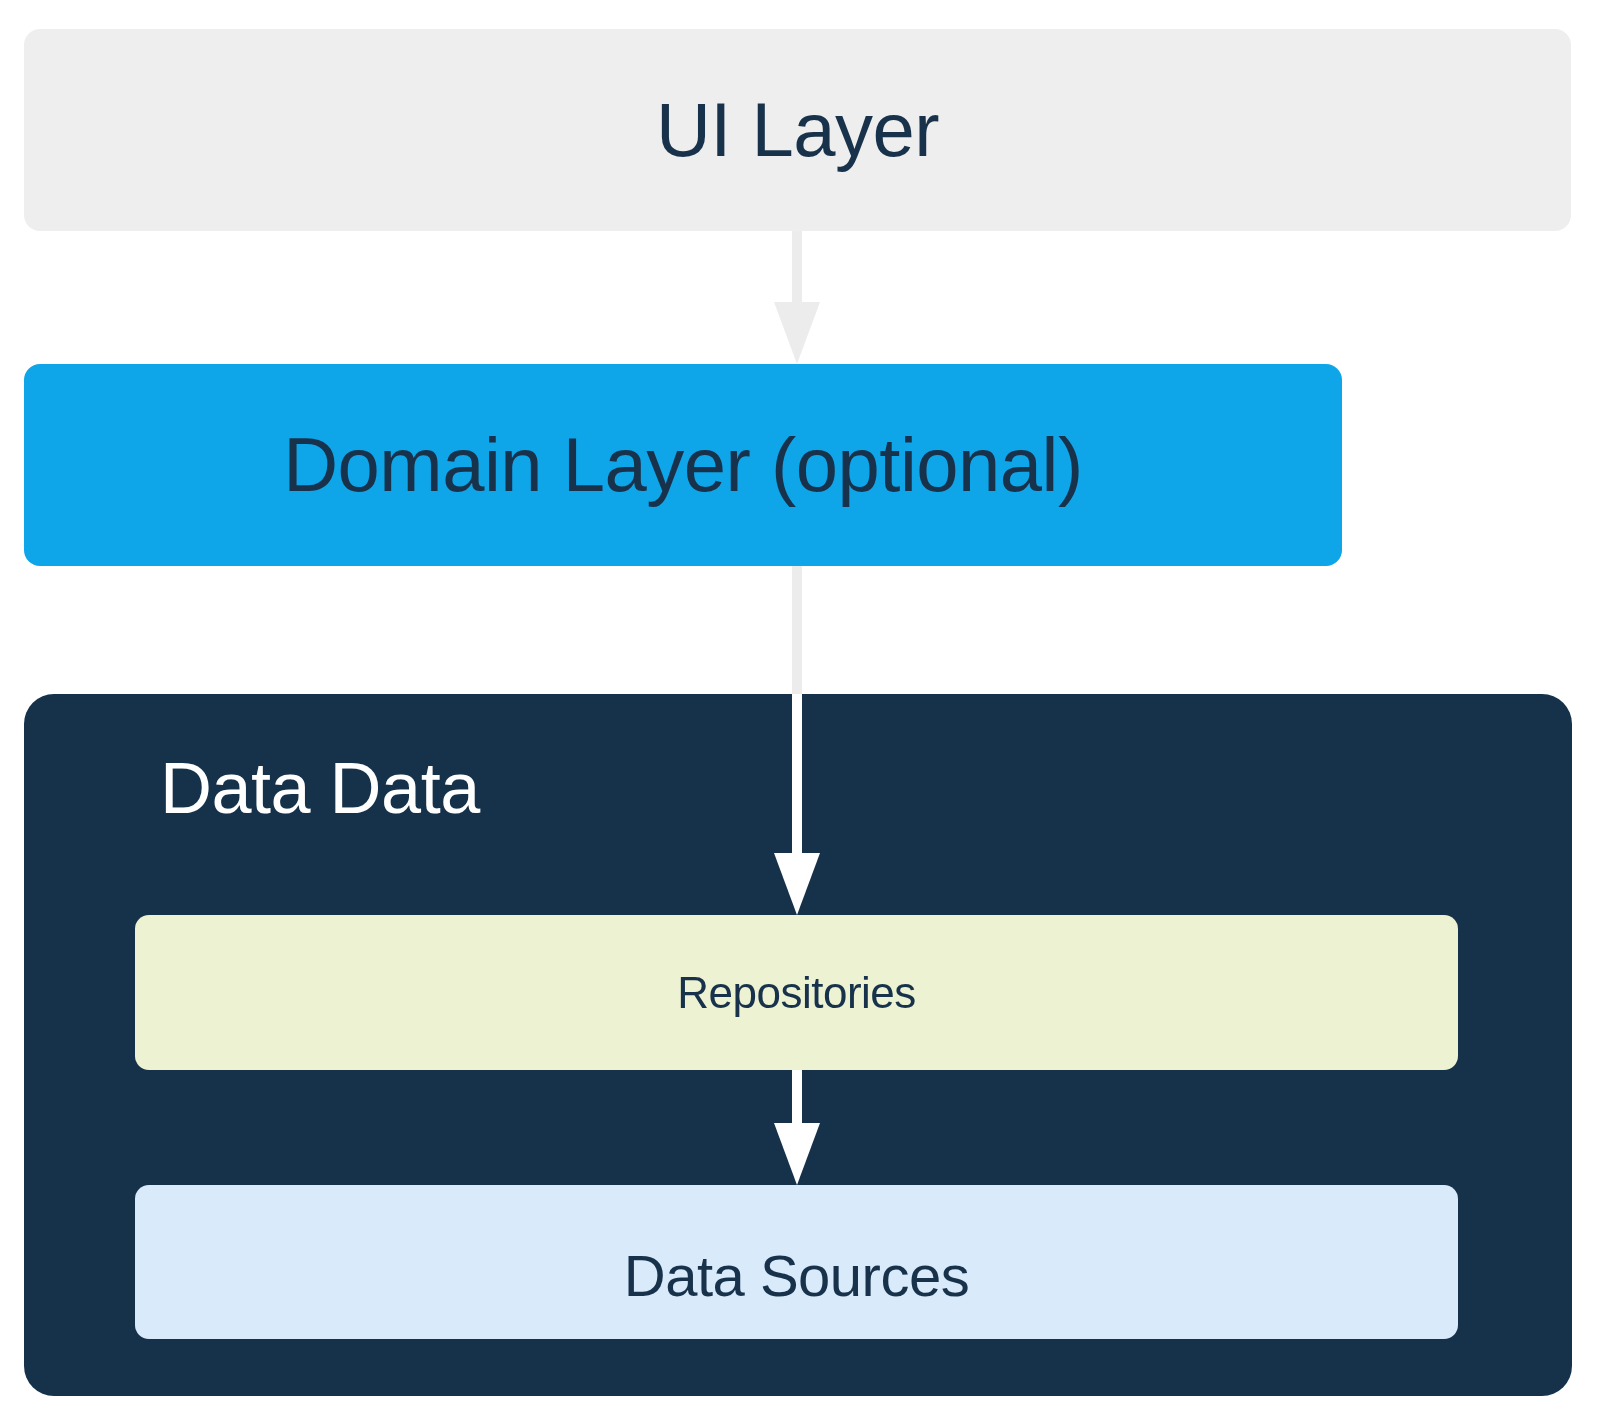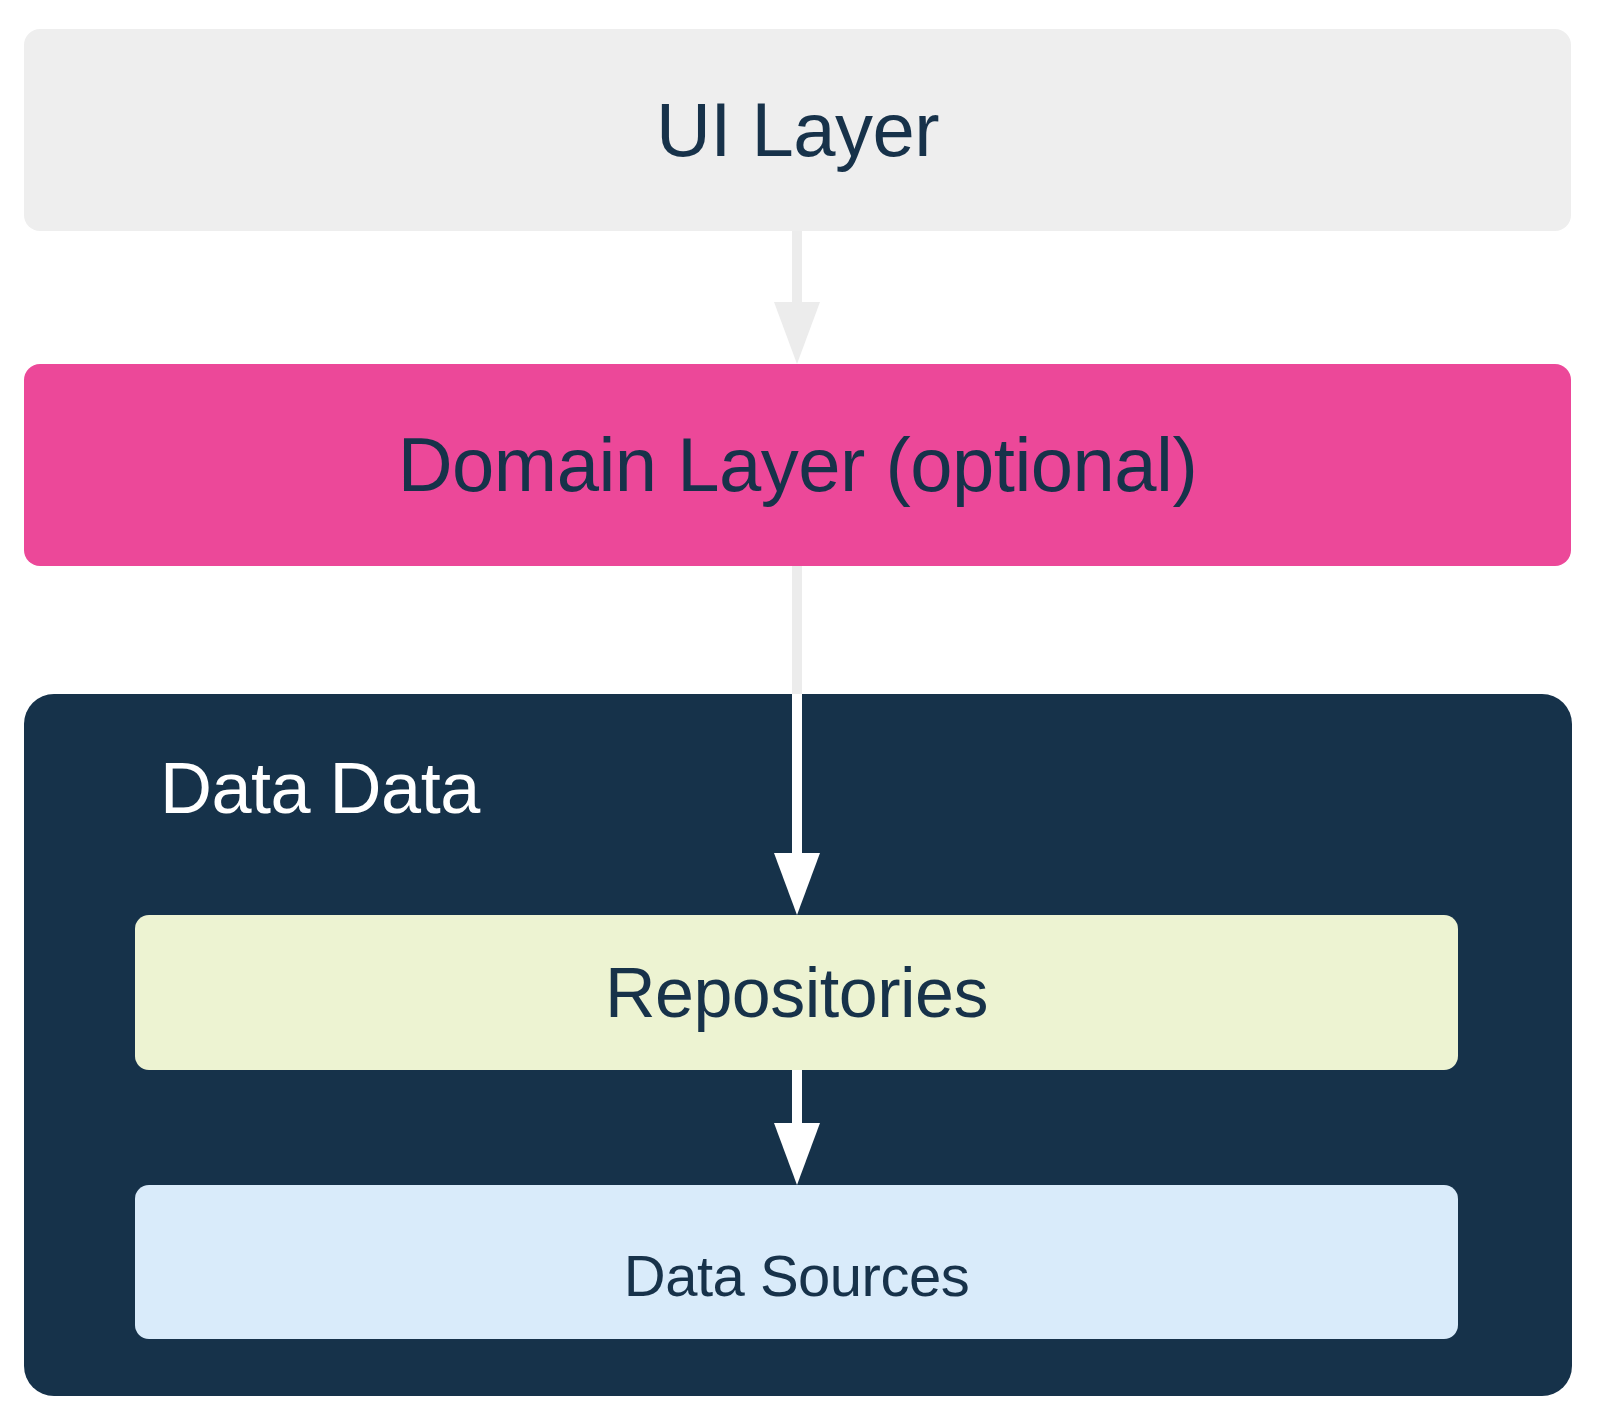--- a/index.html
+++ b/index.html
@@ -47,23 +47,23 @@
   }
   #ui-layer-box .box-label {
     color: #17324a;
     font-size: 76px;
   }
 
   
   #domain-layer-box {
     left: 24px;
     top: 364px;
-    width: 1547px;
+    width: 1318px;
     height: 202px;
-    background: #ec4899;
+    background: #0ea5e9;
     border-radius: 16px;
   }
   #domain-layer-box .box-label {
     color: #17324a;
     font-size: 76px;
   }
 
   
   #data-layer-box {
     left: 24px;
@@ -90,21 +90,21 @@
   #repositories-box {
     left: 135px;
     top: 915px;
     width: 1323px;
     height: 155px;
     background: #edf3d2;
     border-radius: 14px;
   }
   #repositories-box .box-label {
     color: #17324a;
-    font-size: 70px;
+    font-size: 44px;
     text-align: right;
   }
 
   
   #data-sources-box {
     left: 135px;
     top: 1185px;
     width: 1323px;
     height: 154px;
     background: #d9ebfa;

